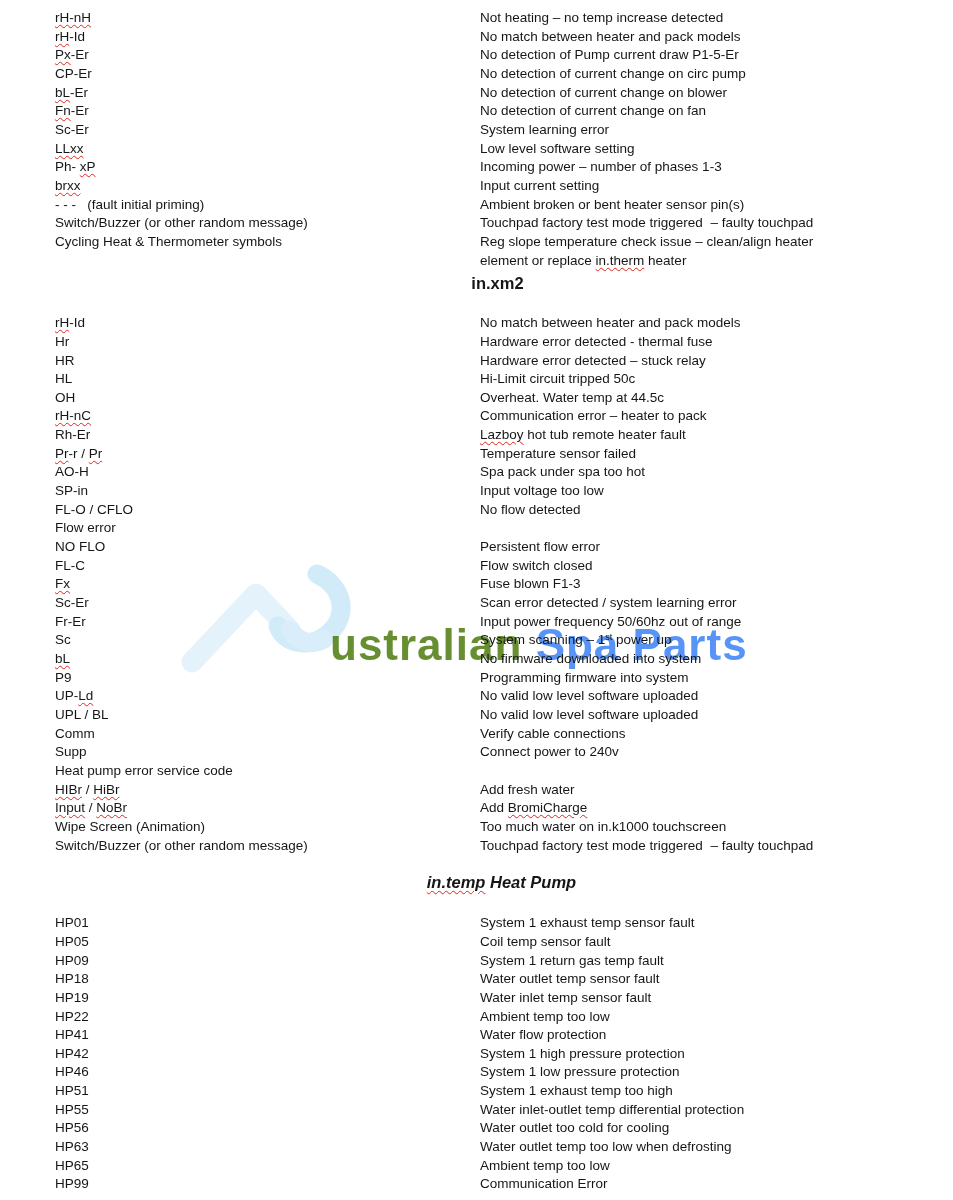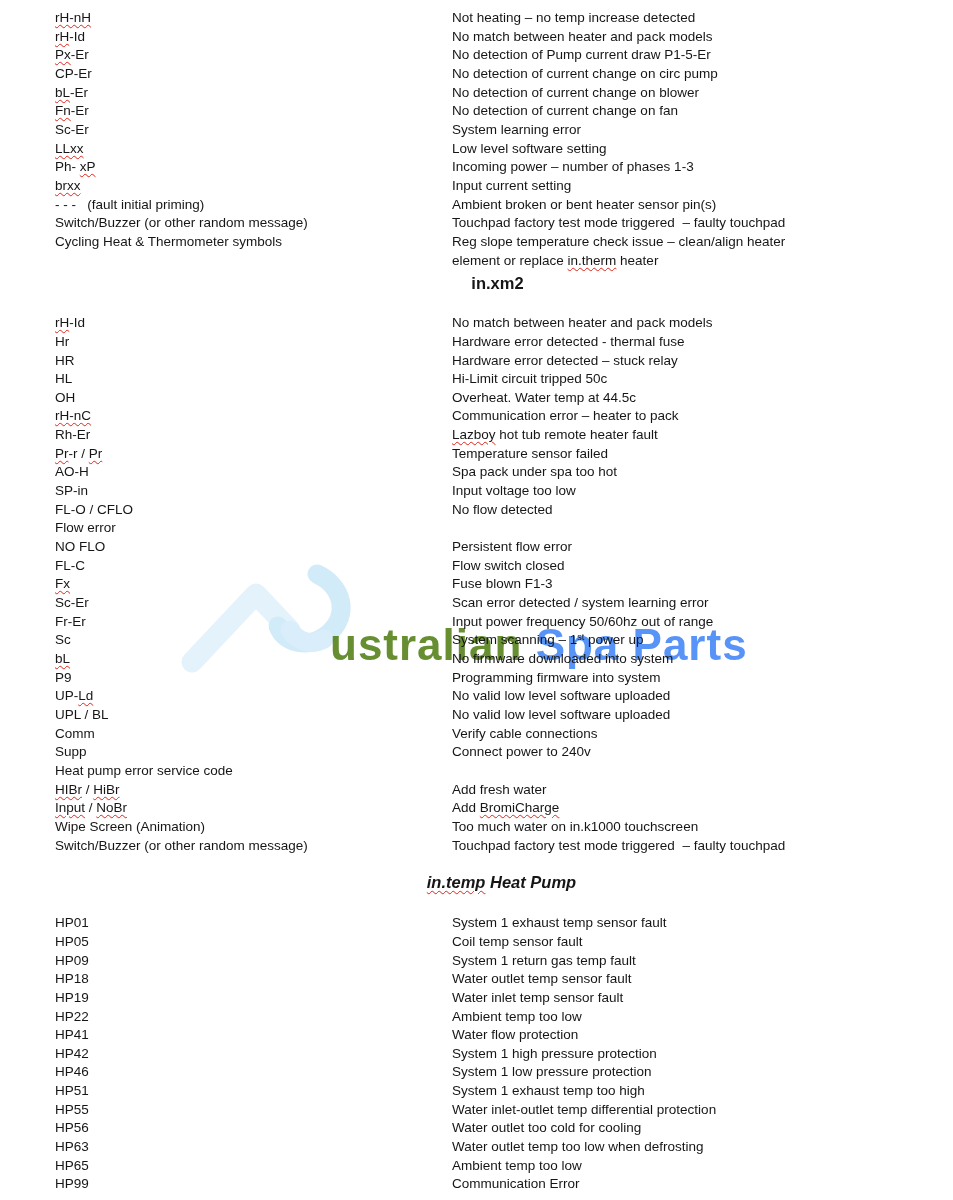--- a/index.html
+++ b/index.html
@@ -15,21 +15,21 @@
   .wm-text{
     position:absolute;left:330px;top:620px;
     font-size:44px;font-weight:bold;letter-spacing:1px;white-space:pre;
   }
   .wm-a{color:#4d7c0f;opacity:.85;}
   .wm-b{color:#3b82f6;opacity:.85;margin-top:44px;}
   
   .content{position:absolute;left:55px;top:9px;width:885px;z-index:1;}
   .row{
     display:grid;grid-template-columns:397px 476px;
-    font-size:13.5px;line-height:18.65px;
+    font-size:13.5px;line-height:18.65px;gap:28px;
   }
   .code,.desc{white-space:pre-wrap;}
   .heading{
     font-size:16.5px;font-weight:bold;line-height:20px;
     margin:3px 0 21px 0;
     text-align:center;
   }
   .heading.gap2{margin:17px 0 22px 8px;font-style:italic;}
   .sq{
     text-decoration:underline;

